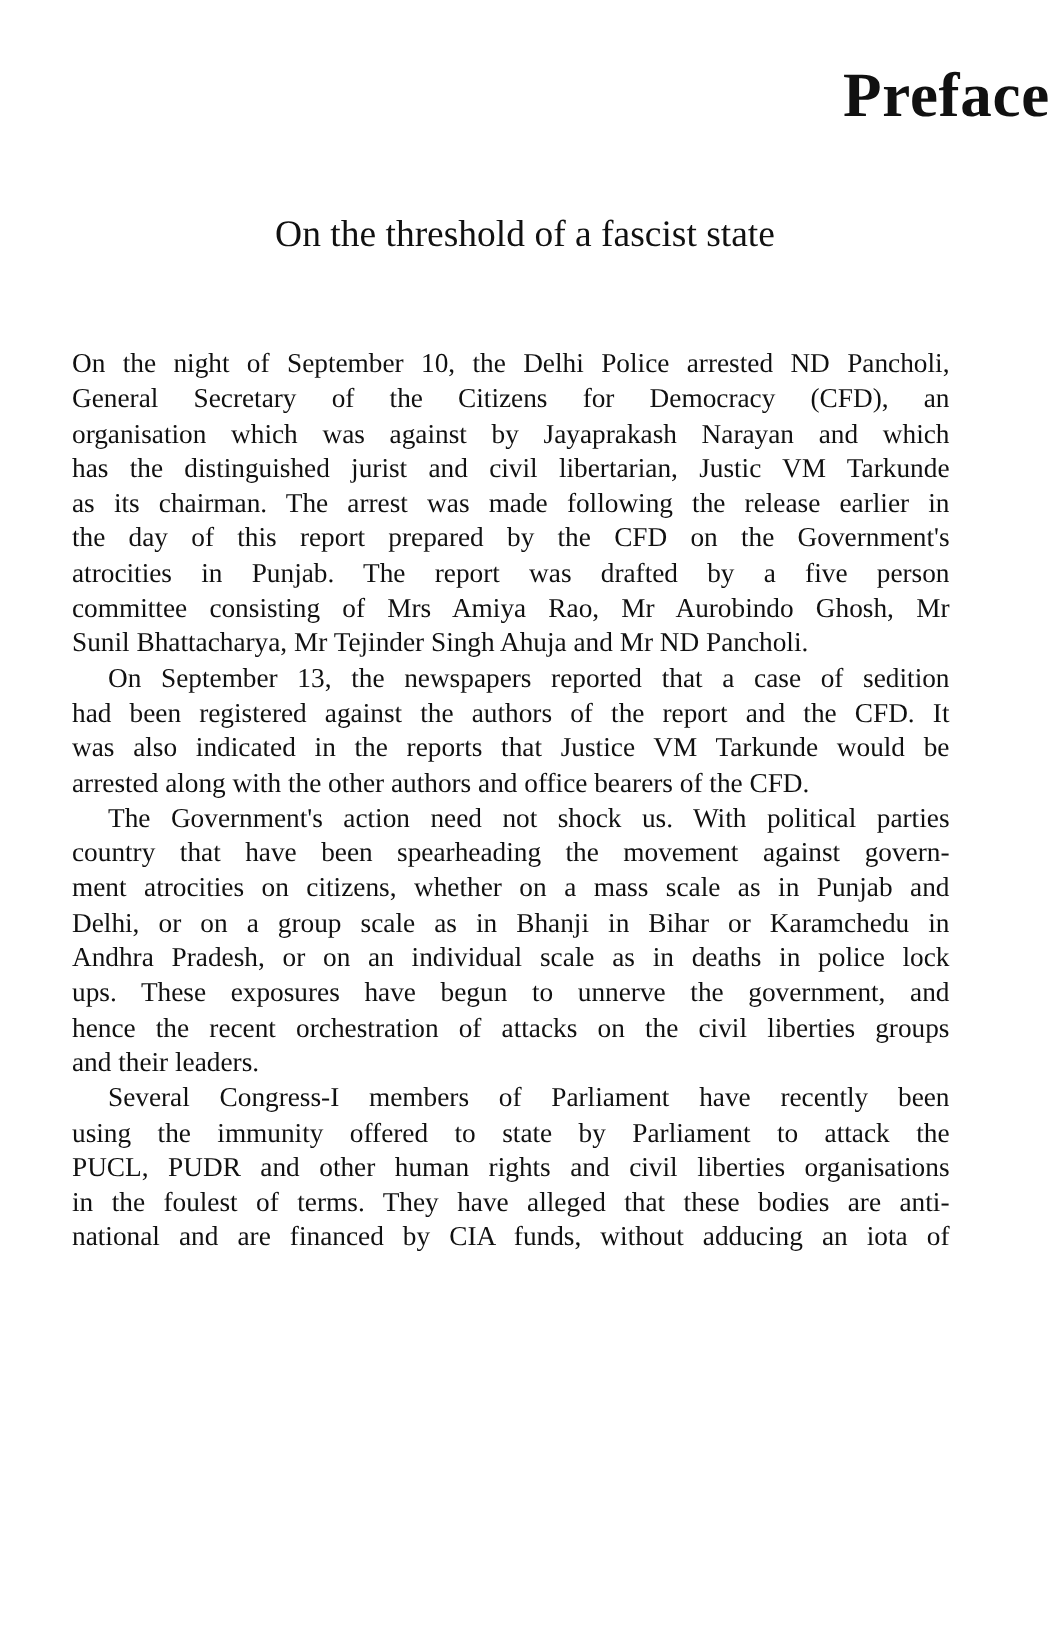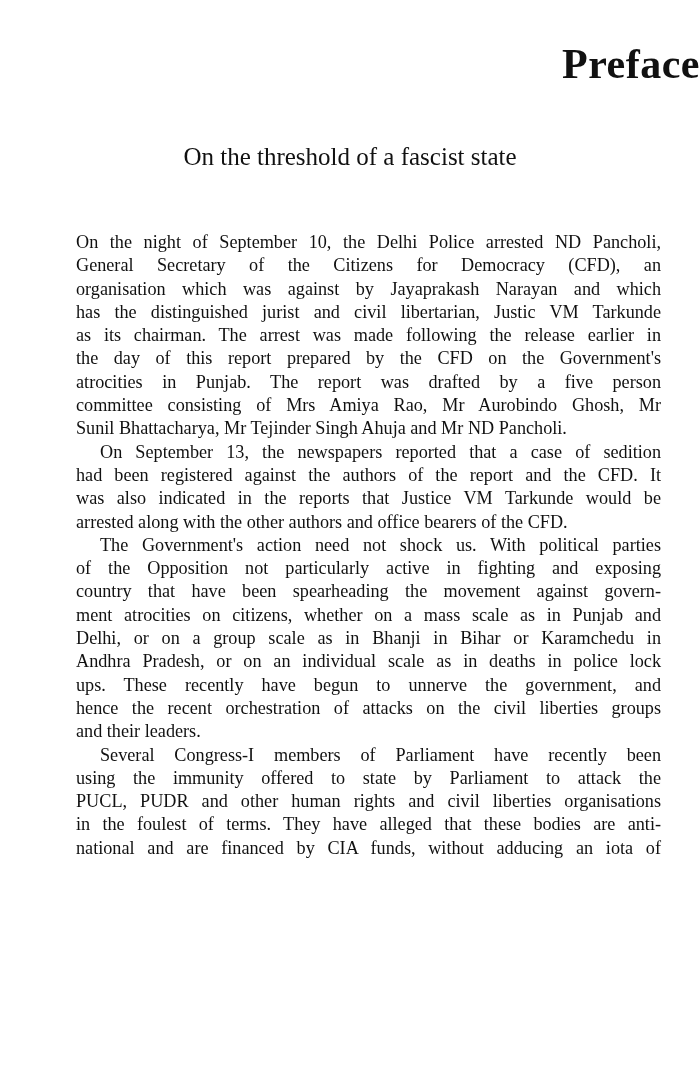--- a/index.html
+++ b/index.html
@@ -9,21 +9,21 @@
     position: absolute; left: 0; top: 36px; width: 700px; text-align: right;
     font-family: "Liberation Serif", serif; font-weight: bold; font-size: 42px;
     letter-spacing: 0.5px; line-height: 56px; margin: 0;
   }
   .subtitle {
     position: absolute; left: 0; top: 140px; width: 700px; text-align: center;
     font-family: Liberation Serif, serif; font-weight: normal; font-size: 25px;
     line-height: 34px; margin: 0;
   }
   .body-text {
-    position: absolute; left: 76px; top: 231px; width: 585px;
+    position: absolute; left: 48px; top: 231px; width: 585px;
     font-family: "Liberation Serif", serif; font-size: 18.2px; line-height: 23.3px;
   }
   .line { display: block; text-align: justify; text-align-last: justify; white-space: nowrap; }
   .line.end { text-align-last: left; }
   .line.ind { padding-left: 24px; }
 </style>
 </head>
 <body>
 
 <div class="page">
@@ -43,26 +43,25 @@
         <span class="line end">Sunil Bhattacharya, Mr Tejinder Singh Ahuja and Mr ND Pancholi.</span>
       </div>
     <div>
         <span class="line ind">On September 13, the newspapers reported that a case of sedition</span>
         <span class="line">had been registered against the authors of the report and the CFD. It</span>
         <span class="line">was also indicated in the reports that Justice VM Tarkunde would be</span>
         <span class="line end">arrested along with the other authors and office bearers of the CFD.</span>
       </div>
     <div>
         <span class="line ind">The Government's action need not shock us. With political parties</span>
-        <span class="line">of the Opposition not particularly active in fighting and exposing</span>
         <span class="line">country that have been spearheading the movement against govern-</span>
         <span class="line">ment atrocities on citizens, whether on a mass scale as in Punjab and</span>
         <span class="line">Delhi, or on a group scale as in Bhanji in Bihar or Karamchedu in</span>
         <span class="line">Andhra Pradesh, or on an individual scale as in deaths in police lock</span>
-        <span class="line">ups. These recently have begun to unnerve the government, and</span>
+        <span class="line">ups. These exposures have begun to unnerve the government, and</span>
         <span class="line">hence the recent orchestration of attacks on the civil liberties groups</span>
         <span class="line end">and their leaders.</span>
       </div>
     <div>
         <span class="line ind">Several Congress-I members of Parliament have recently been</span>
         <span class="line">using the immunity offered to state by Parliament to attack the</span>
         <span class="line">PUCL, PUDR and other human rights and civil liberties organisations</span>
         <span class="line">in the foulest of terms. They have alleged that these bodies are anti-</span>
         <span class="line">national and are financed by CIA funds, without adducing an iota of</span>
       </div>

